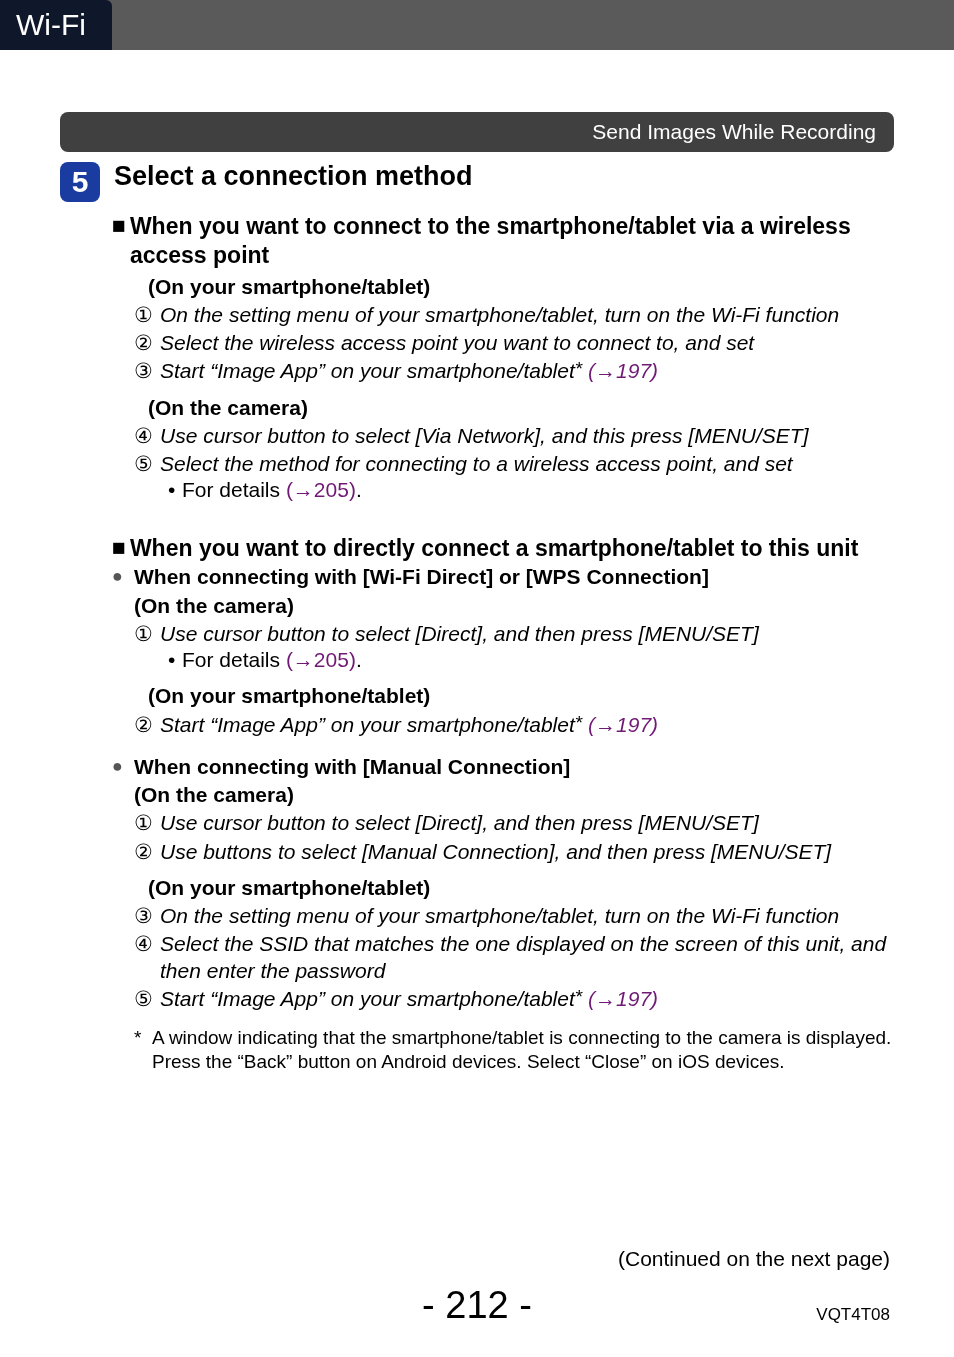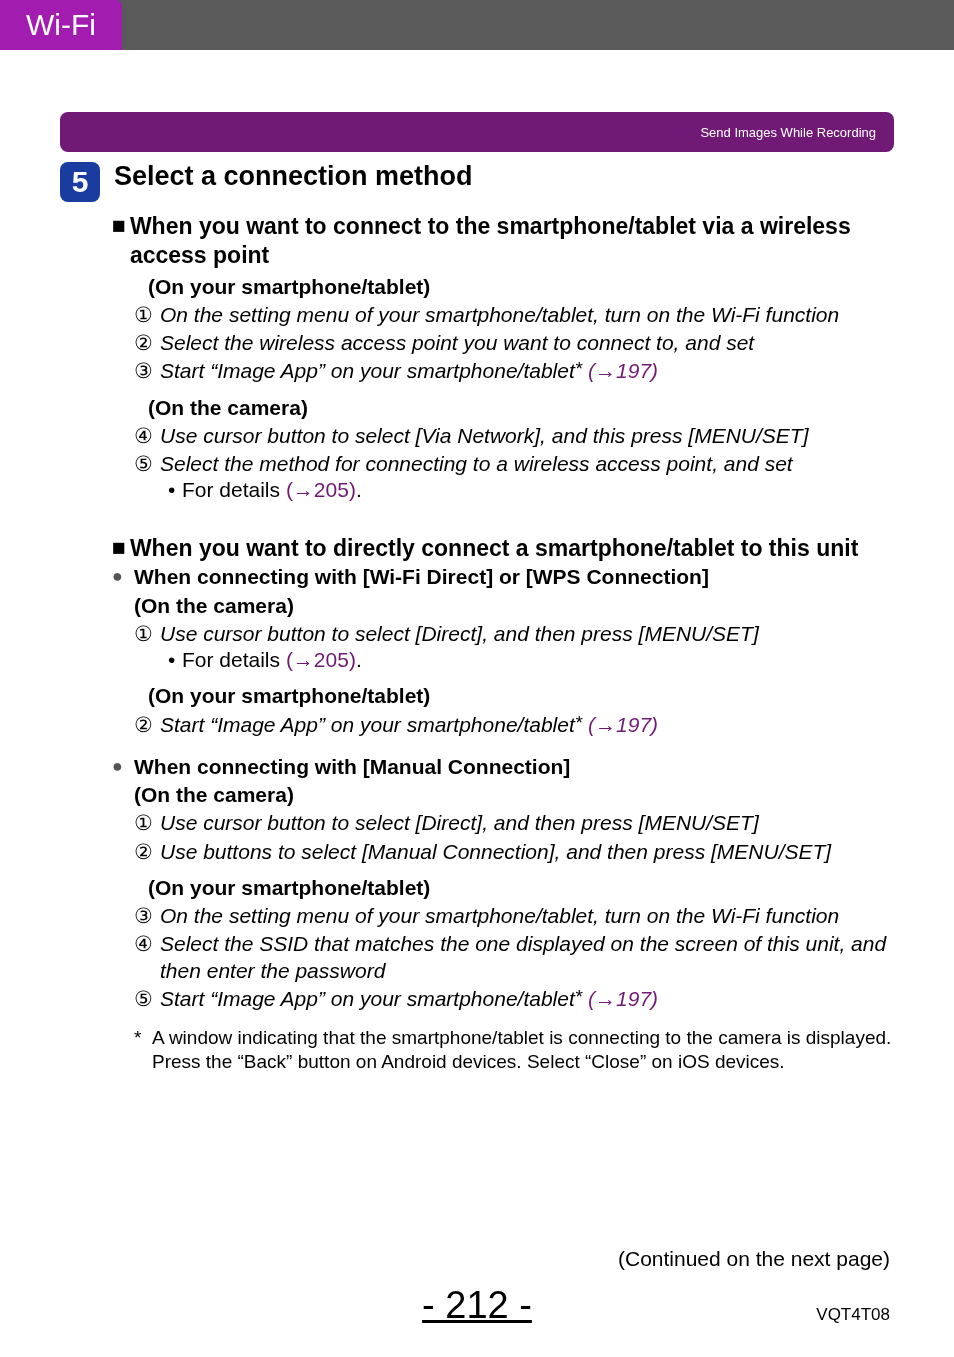--- a/index.html
+++ b/index.html
@@ -1,22 +1,22 @@
 <!DOCTYPE html>
 <html><head>
 <meta charset="utf-8">
 <style>
   * { box-sizing: border-box; margin: 0; padding: 0; }
   html, body { width: 954px; height: 1357px; font-family: Arial, Helvetica, sans-serif; color: #000; background: #fff; }
   .page { position: relative; width: 954px; height: 1357px; }
 
   .tab-bar { background: #5a5a5a; height: 50px; width: 100%; }
-  .tab { display: inline-flex; align-items: center; height: 50px; background: #a21caf; color: #fff; font-size: 30px; padding: 0 26px 0 26px; font-weight: 400; border-top-right-radius: 6px; }
+  .tab { display: inline-flex; align-items: center; height: 50px; background: #0f172a; color: #fff; font-size: 30px; padding: 0 26px 0 16px; font-weight: 400; border-top-right-radius: 6px; }
 
-  .blue-bar { margin: 62px 60px 0 60px; background: #701a75; color: #fff; height: 40px; border-radius: 8px; display: flex; align-items: center; justify-content: flex-end; padding: 0 18px; font-size: 13px; }
+  .blue-bar { margin: 62px 60px 0 60px; background: #404040; color: #fff; height: 40px; border-radius: 8px; display: flex; align-items: center; justify-content: flex-end; padding: 0 18px; font-size: 21px; }
 
   .content { margin: 8px 60px 0 60px; position: relative; }
 
   .step-row { display: flex; align-items: flex-start; gap: 14px; margin-top: 6px; }
   .step-badge { width: 40px; height: 40px; background: #1a3ca0; color: #fff; border-radius: 8px; display: flex; align-items: center; justify-content: center; font-size: 30px; font-weight: 700; flex: none; margin-top: 2px; }
   .step-title { font-size: 27px; font-weight: 700; line-height: 1.2; }
 
   .body { margin-left: 52px; font-size: 21px; line-height: 1.25; }
 
   .sq-head { font-size: 23px; font-weight: 700; margin-top: 10px; display: flex; align-items: flex-start; }
@@ -41,21 +41,21 @@
   .sub-bold.under-bullet { margin-left: 22px; margin-top: 2px; }
 
   .link { color: #701a75; }
   .ast { font-size: 19px; vertical-align: top; position: relative; top: -1px; }
 
   .footnote-row { display: flex; margin-left: 22px; margin-top: 14px; font-size: 19px; }
   .footnote-row .marker { width: 18px; flex: none; }
   .footnote-row .txt { flex: 1; line-height: 1.25; }
 
   .cont { position: absolute; right: 64px; bottom: 86px; font-size: 21px; text-align: center; }
-  .page-num { position: absolute; left: 0; right: 0; bottom: 30px; text-align: center; font-size: 38px; text-decoration: underline; }
+  .page-num { position: absolute; left: 0; right: 0; bottom: 30px; text-align: center; font-size: 38px; }
   .doc-code { position: absolute; right: 64px; bottom: 32px; font-size: 17px; }
 
   .gap-md { margin-top: 30px; }
   .gap-sm { margin-top: 10px; }
 </style>
 </head>
 <body>
 
 <div class="page">
 

